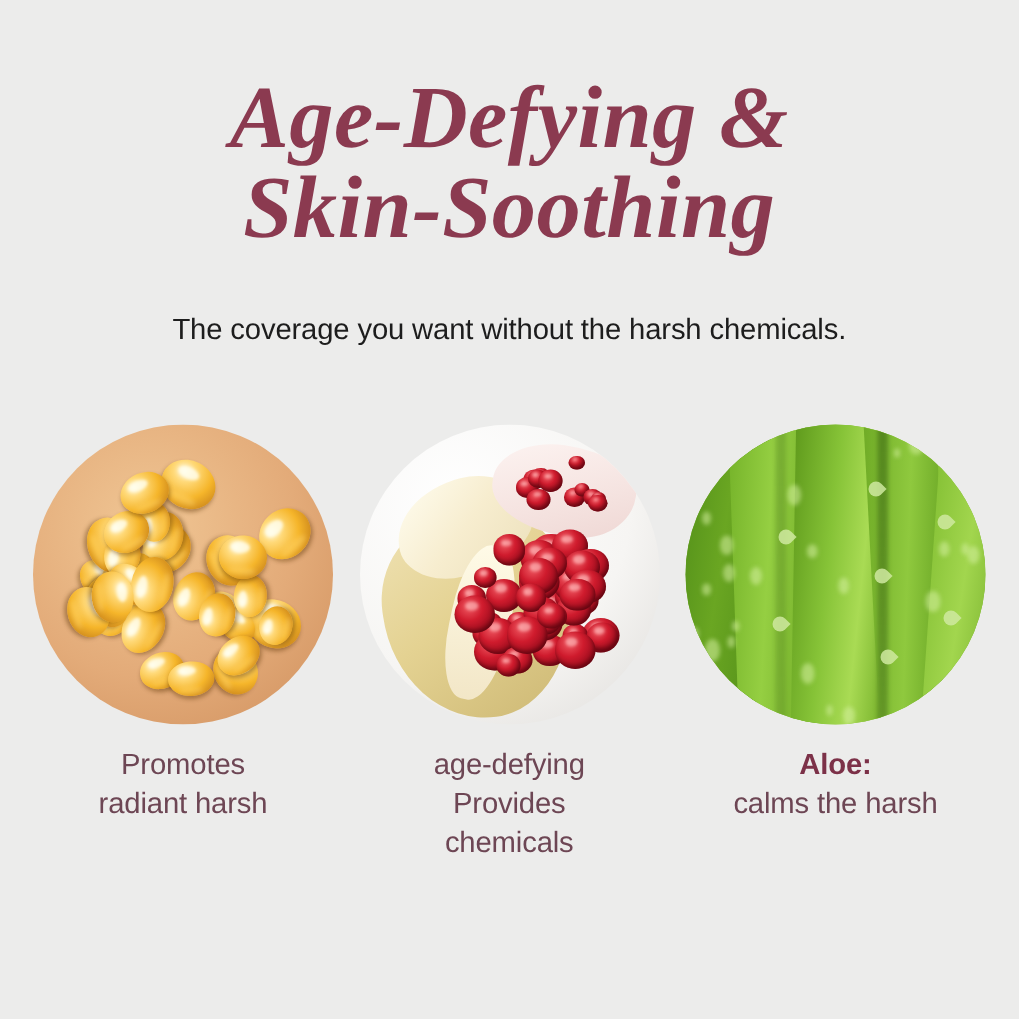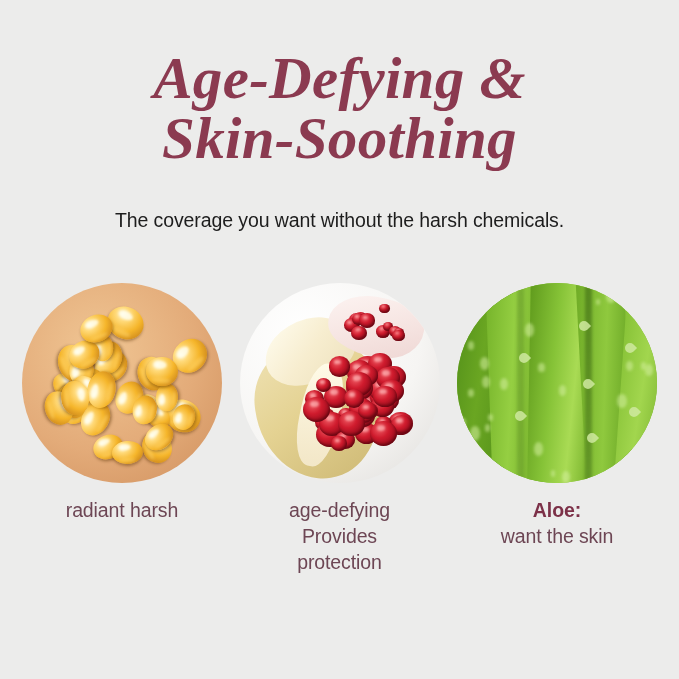--- a/index.html
+++ b/index.html
@@ -281,20 +281,21 @@
           <div class="cap" style="left: 60.5622px; top: 93.0136px; width: 36.5729px; height: 27.6095px; transform: rotate(-77.6921deg);"></div>
           <div class="cap" style="left: 131.282px; top: 102.794px; width: 28.236px; height: 22.4399px; transform: rotate(-84.6898deg);"></div>
           <div class="cap" style="left: 58.3751px; top: 32.3984px; width: 33.2047px; height: 27.1985px; transform: rotate(-22.1042deg);"></div>
           <div class="cap" style="left: 124.281px; top: 73.6112px; width: 32.4789px; height: 29.3314px; transform: rotate(5.06481deg);"></div>
           <div class="cap" style="left: 36.2373px; top: 107.881px; width: 31.0587px; height: 23.6558px; transform: rotate(71.8171deg);"></div>
           <div class="cap" style="left: 20.2114px; top: 111.32px; width: 33.944px; height: 28.1664px; transform: rotate(73.1528deg);"></div>
           <div class="cap" style="left: 36.2165px; top: 100.905px; width: 34.1349px; height: 28.0765px; transform: rotate(84.0718deg);"></div>
         </div>
     </div>
     <div class="caption">
+      <span class="cap-desc-line">Promotes</span>
       <span class="cap-desc-line">radiant harsh</span>
     </div>
   </div>
 
   <div class="col">
     <div class="circle">
       <div class="pom-bg"></div>
       <div class="pom-husk"></div>
       <div class="pom-pith pith-a"></div>
       <div class="pom-pith pith-b"></div>
@@ -354,21 +355,21 @@
           <div class="aril" style="left: 50.3021px; top: 28.7008px; width: 10.3823px; height: 9.34404px;"></div>
           <div class="aril" style="left: 48.7731px; top: 30.8944px; width: 12.4663px; height: 11.2197px;"></div>
           <div class="aril" style="left: 8.22572px; top: 14.1205px; width: 13.1985px; height: 11.8787px;"></div>
           <div class="aril" style="left: 7.99311px; top: 26.5456px; width: 15.9122px; height: 14.321px;"></div>
           <div class="aril" style="left: 15.4086px; top: 14.3365px; width: 15.9407px; height: 14.3466px;"></div>
         </div>
     </div>
     <div class="caption">
       <span class="cap-desc-line">age-defying</span>
       <span class="cap-desc-line">Provides</span>
-      <span class="cap-desc-line">protection</span>
+      <span class="cap-desc-line">chemicals</span>
     </div>
   </div>
 
   <div class="col">
     <div class="circle">
       <div class="aloe-bg"></div>
       <div class="leaf leaf-1"></div>
       <div class="leaf leaf-2"></div>
       <div class="leaf leaf-3"></div>
       <div class="leaf leaf-4"></div>
@@ -402,17 +403,17 @@
           <div class="aloe-notch" style="left: 126px; top: 96px;"></div>
           <div class="aloe-notch" style="left: 130px; top: 150px;"></div>
           <div class="aloe-notch" style="left: 62px; top: 70px;"></div>
           <div class="aloe-notch" style="left: 58px; top: 128px;"></div>
           <div class="aloe-notch" style="left: 168px; top: 60px;"></div>
           <div class="aloe-notch" style="left: 172px; top: 124px;"></div>
         </div>
     </div>
     <div class="caption">
       <span class="cap-title">Aloe:</span>
-      <span class="cap-desc-line">want the skin</span>
+      <span class="cap-desc-line">calms the harsh</span>
     </div>
   </div>
 
 </div>
 
 </body></html>

